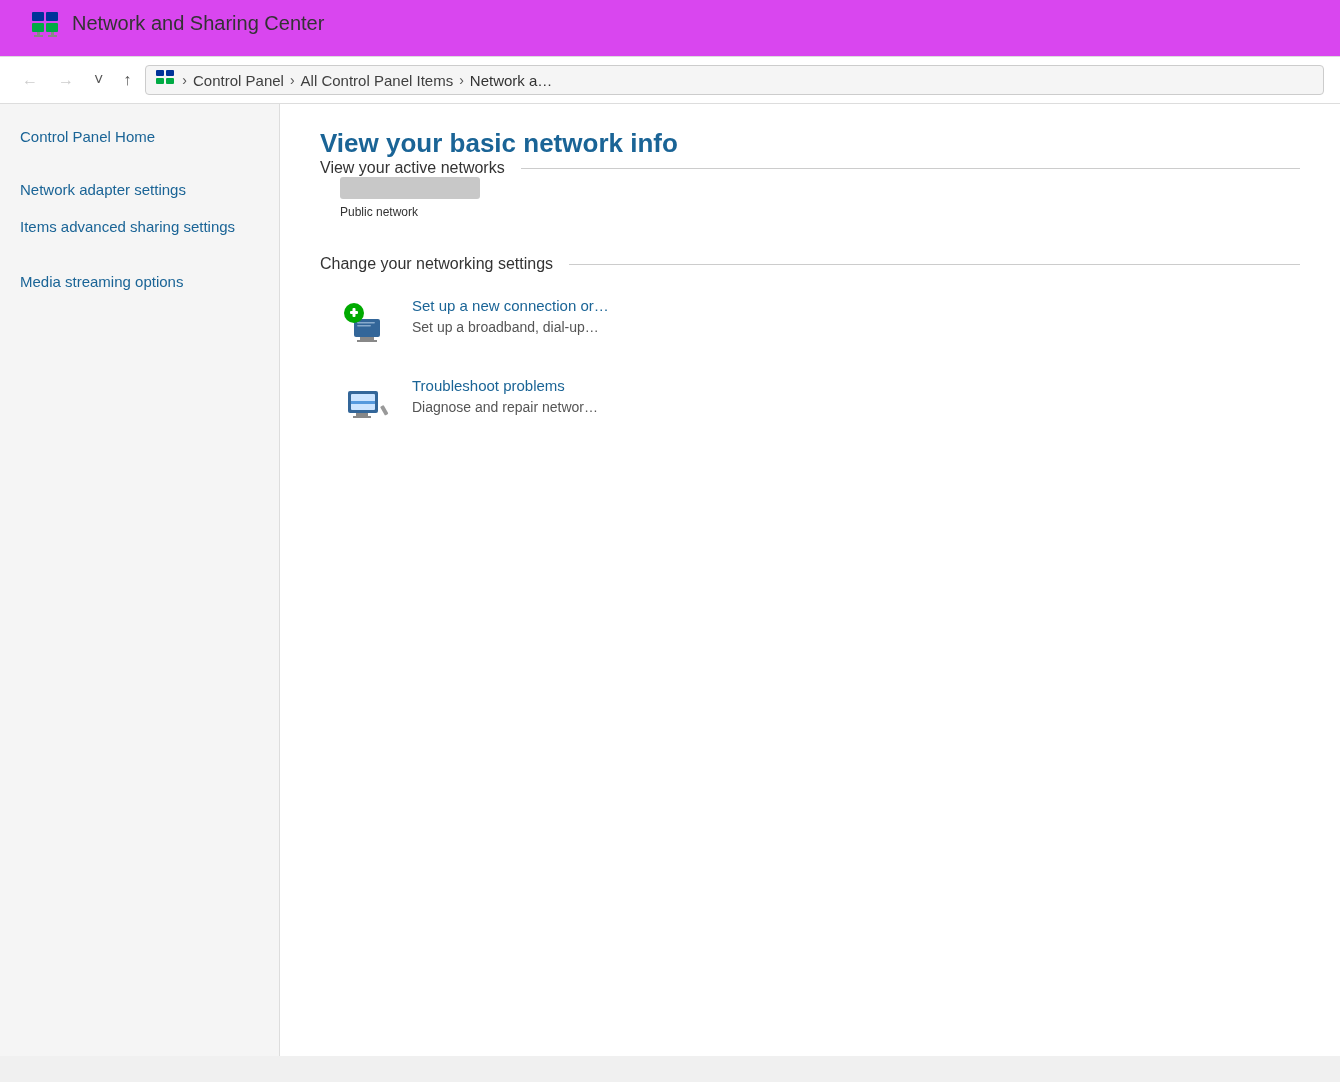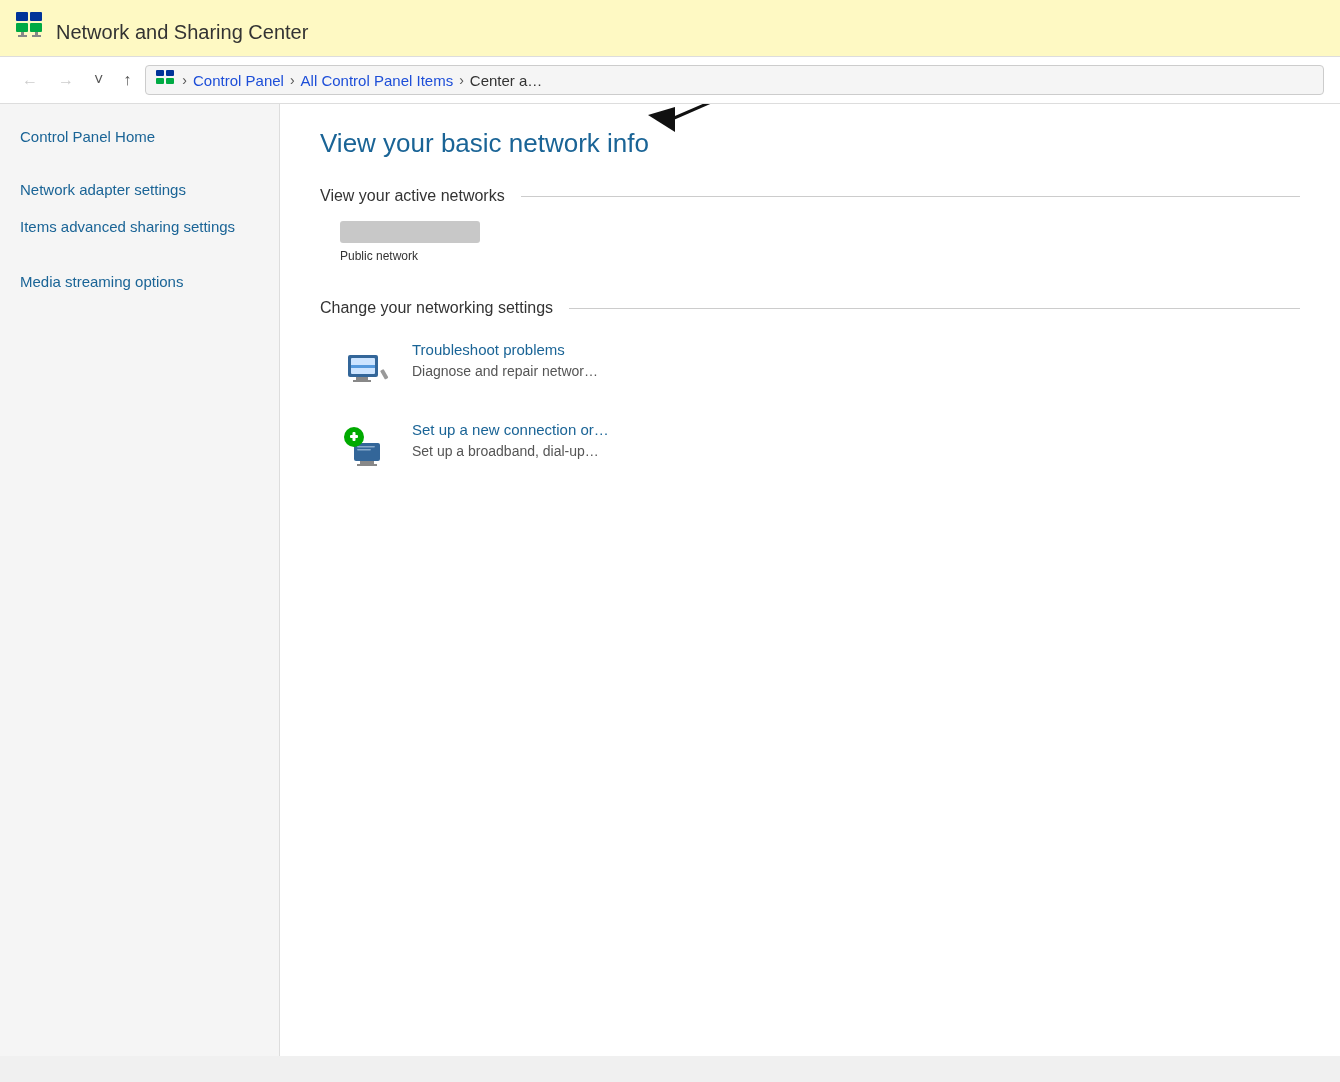--- a/index.html
+++ b/index.html
@@ -6,24 +6,24 @@
     body {
       font-family: 'Segoe UI', Arial, sans-serif;
       background: #f0f0f0;
       width: 1340px;
       min-height: 1082px;
       overflow: hidden;
     }
 
     
     .title-bar {
-      background: #fef9c3;
-      padding: 12px 16px;
-      display: flex;
-      align-items: flex-end;
+      background: #d946ef;
+      padding: 12px 32px;
+      display: flex;
+      align-items: flex-start;
       gap: 12px;
       border-bottom: 1px solid #ddd;
     }
     .title-bar-text {
       font-size: 20px;
       color: #333;
       font-weight: 400;
     }
 
     
@@ -56,21 +56,21 @@
       border: 1px solid #ccc;
       border-radius: 4px;
       padding: 4px 10px;
       flex: 1;
     }
     .path-separator {
       color: #555;
       font-size: 14px;
     }
     .path-item {
-      color: #1d4ed8;
+      color: #404040;
     }
     .path-item.current {
       color: #333;
     }
 
     
     .main-container {
       display: flex;
       min-height: calc(1082px - 130px);
       background: #0c4a6e;
@@ -97,29 +97,27 @@
     .content {
       flex: 1;
       background: #ffffff;
       padding: 24px 40px;
       overflow-x: hidden;
     }
 
     .page-title {
       font-size: 26px;
       color: #1a6496;
-      font-weight: 400;
-      margin-bottom: 28px;
+      font-weight: 700;
     }
 
     
     .section-header {
       font-size: 16px;
       color: #333;
-      margin-bottom: 16px;
       display: flex;
       align-items: center;
       gap: 16px;
     }
     .section-header::after {
       content: '';
       flex: 1;
       height: 1px;
       background: #ccc;
     }
@@ -215,21 +213,21 @@
       <rect x="0" y="0" width="8" height="6" fill="#003399" rx="1"></rect>
       <rect x="10" y="0" width="8" height="6" fill="#003399" rx="1"></rect>
       <rect x="0" y="8" width="8" height="6" fill="#00aa44" rx="1"></rect>
       <rect x="10" y="8" width="8" height="6" fill="#00aa44" rx="1"></rect>
     </svg>
     <span class="path-separator">›</span>
     <span class="path-item">Control Panel</span>
     <span class="path-separator">›</span>
     <span class="path-item">All Control Panel Items</span>
     <span class="path-separator">›</span>
-    <span class="path-item current">Center a…</span>
+    <span class="path-item current">Network a…</span>
   </div>
 </div>
 
 <div class="main-container">
 
   <div class="sidebar">
     <a class="sidebar-link">Control Panel Home</a>
     <br>
     <a class="sidebar-link">Network adapter settings</a>
     <a class="sidebar-link" style="line-height:1.4">Items advanced sharing settings</a>
@@ -265,55 +263,55 @@
     <div class="settings-section">
       <div class="section-header">
         <span>Change your networking settings</span>
       </div>
 
       <div class="setting-item">
         <div class="setting-icon">
 
           <svg width="52" height="52" viewBox="0 0 52 52">
 
+            <rect x="14" y="22" width="26" height="18" fill="#336699" rx="2"></rect>
+            <rect x="20" y="40" width="14" height="3" fill="#888"></rect>
+            <rect x="17" y="43" width="20" height="2" fill="#888"></rect>
+
+            <circle cx="14" cy="16" r="10" fill="#00aa00"></circle>
+            <rect x="10" y="14" width="8" height="3" fill="white" rx="1"></rect>
+            <rect x="12.5" y="11" width="3" height="9" fill="white" rx="1"></rect>
+
+            <rect x="17" y="25" width="18" height="1.5" fill="#88aacc" rx="1"></rect>
+            <rect x="17" y="28" width="14" height="1.5" fill="#88aacc" rx="1"></rect>
+          </svg>
+        </div>
+        <div class="setting-text">
+          <a class="setting-link">Set up a new connection or…</a>
+          <span class="setting-desc">Set up a broadband, dial-up…</span>
+        </div>
+      </div>
+
+      <div class="setting-item">
+        <div class="setting-icon">
+
+          <svg width="52" height="52" viewBox="0 0 52 52">
+
             <rect x="8" y="14" width="30" height="22" fill="#336699" rx="2"></rect>
             <rect x="16" y="36" width="12" height="3" fill="#888"></rect>
             <rect x="13" y="39" width="18" height="2" fill="#888"></rect>
 
             <rect x="11" y="17" width="24" height="16" fill="#cce4ff" rx="1"></rect>
 
             <rect x="11" y="24" width="24" height="3" fill="#5599dd"></rect>
 
             <rect x="40" y="30" width="4" height="10" fill="#999" rx="1" transform="rotate(-30 40 30)"></rect>
           </svg>
         </div>
         <div class="setting-text">
           <a class="setting-link">Troubleshoot problems</a>
           <span class="setting-desc">Diagnose and repair networ…</span>
         </div>
       </div>
 
-      <div class="setting-item">
-        <div class="setting-icon">
-
-          <svg width="52" height="52" viewBox="0 0 52 52">
-
-            <rect x="14" y="22" width="26" height="18" fill="#336699" rx="2"></rect>
-            <rect x="20" y="40" width="14" height="3" fill="#888"></rect>
-            <rect x="17" y="43" width="20" height="2" fill="#888"></rect>
-
-            <circle cx="14" cy="16" r="10" fill="#00aa00"></circle>
-            <rect x="10" y="14" width="8" height="3" fill="white" rx="1"></rect>
-            <rect x="12.5" y="11" width="3" height="9" fill="white" rx="1"></rect>
-
-            <rect x="17" y="25" width="18" height="1.5" fill="#88aacc" rx="1"></rect>
-            <rect x="17" y="28" width="14" height="1.5" fill="#88aacc" rx="1"></rect>
-          </svg>
-        </div>
-        <div class="setting-text">
-          <a class="setting-link">Set up a new connection or…</a>
-          <span class="setting-desc">Set up a broadband, dial-up…</span>
-        </div>
-      </div>
-
     </div>
   </div>
 </div>
 
 </body></html>

